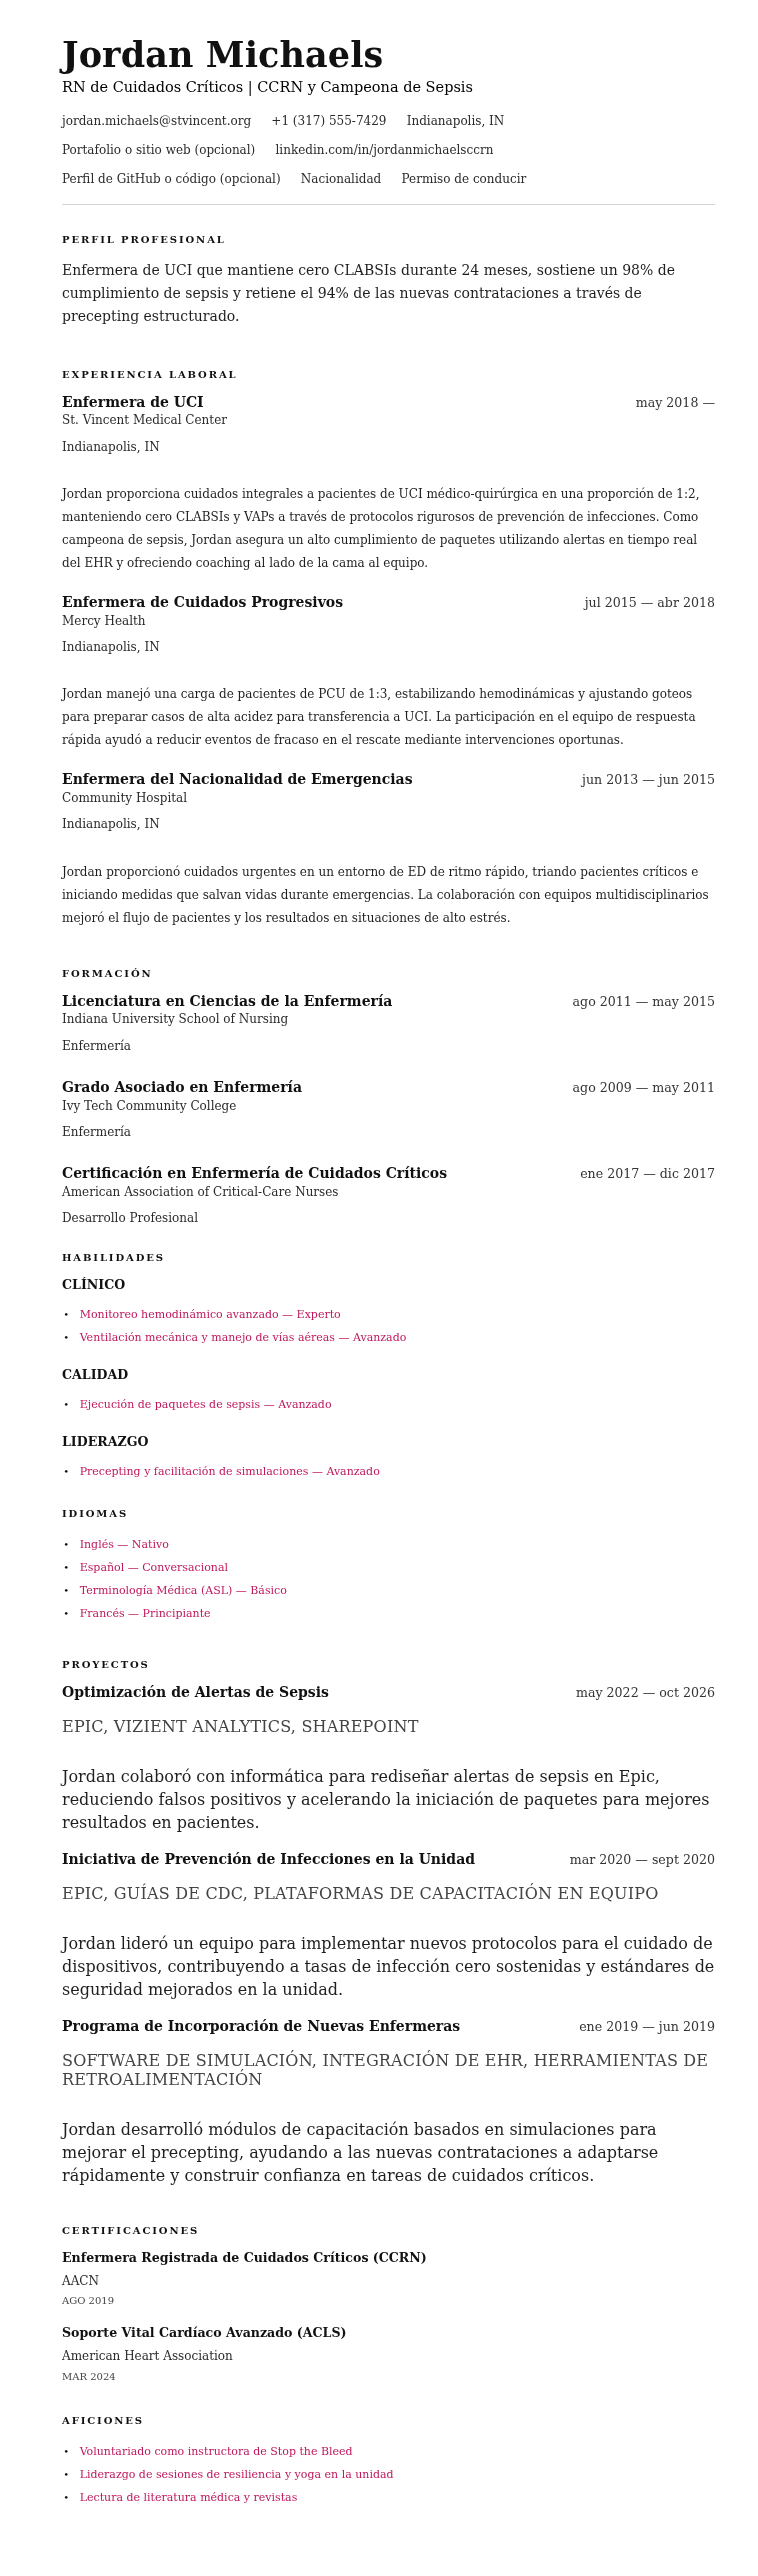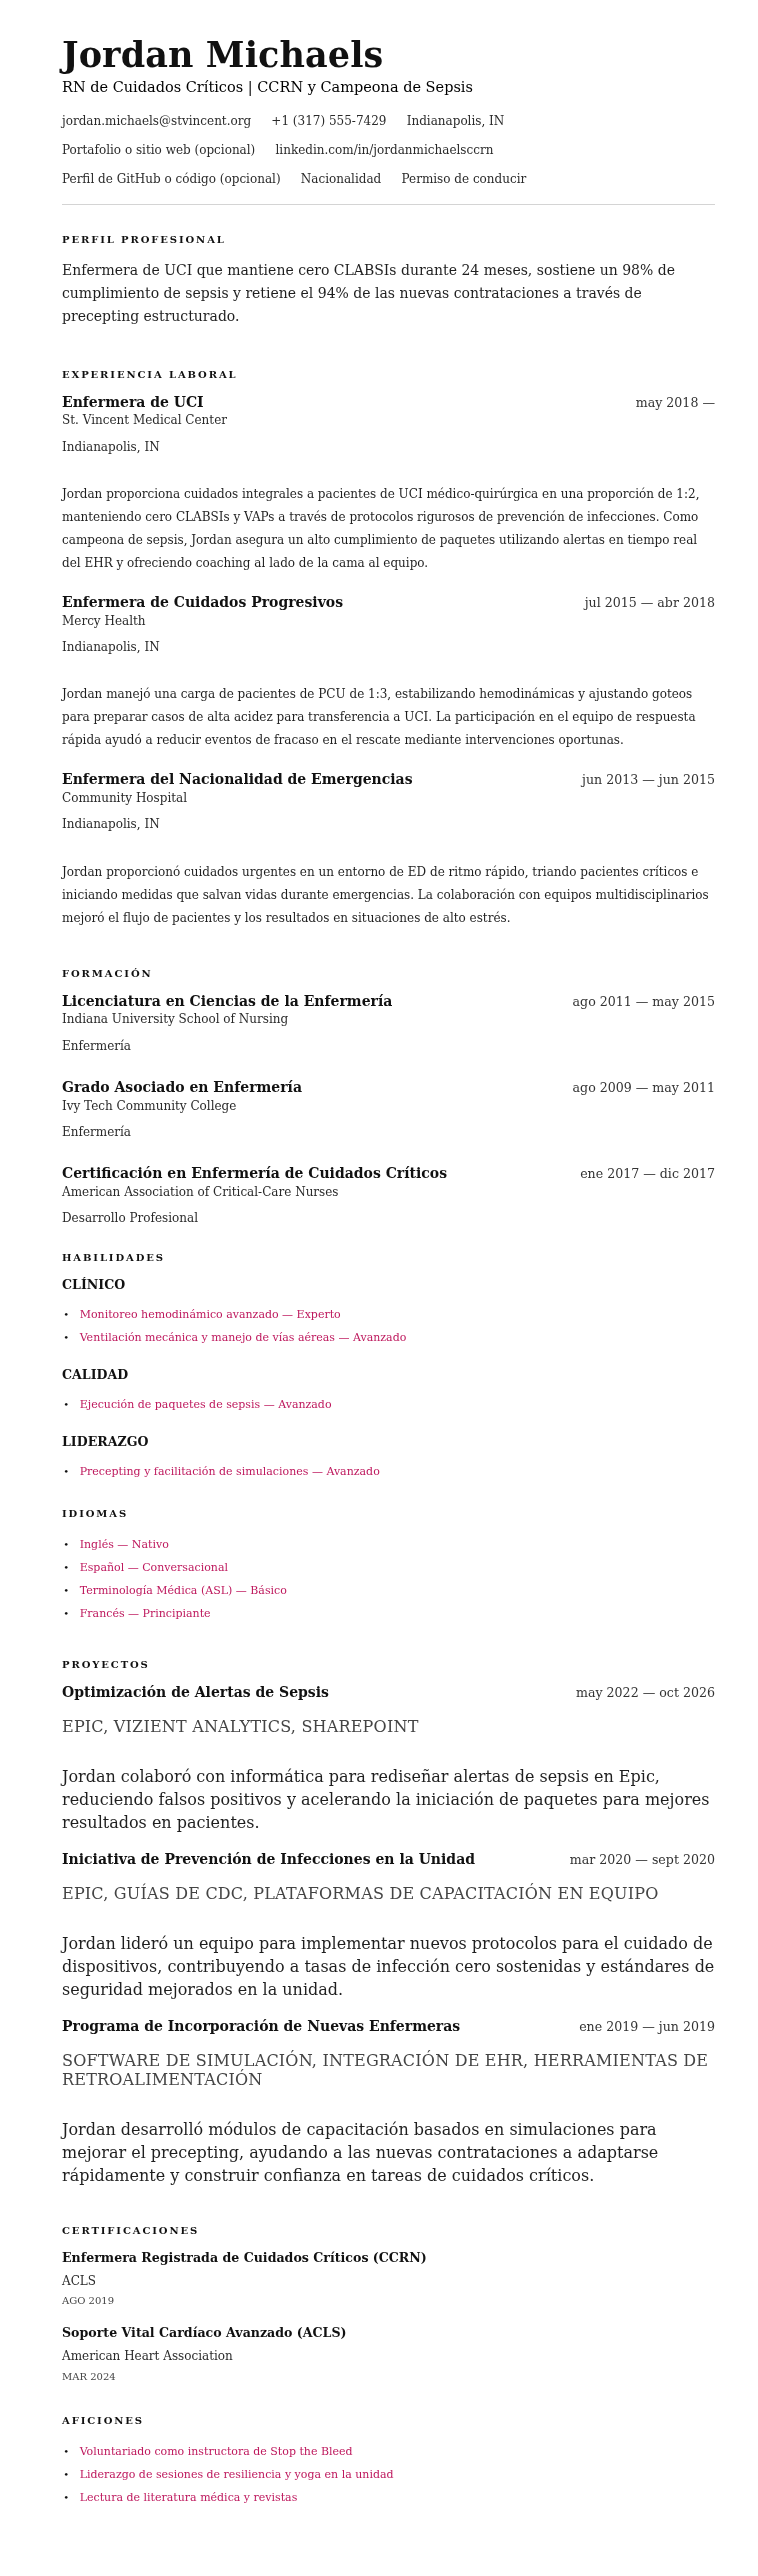--- a/index.html
+++ b/index.html
@@ -198,21 +198,21 @@
       <div class="proj-tech">Software de Simulación, Integración de EHR, Herramientas de Retroalimentación</div>
       <div class="proj-desc">Jordan desarrolló módulos de capacitación basados en simulaciones para mejorar el precepting, ayudando a las nuevas contrataciones a adaptarse rápidamente y construir confianza en tareas de cuidados críticos.</div>
     </div>
   </section>
 
   <section class="cert-section">
     <h2 class="section-title">Certificaciones</h2>
 
     <div class="cert-entry">
       <div class="cert-title">Enfermera Registrada de Cuidados Críticos (CCRN)</div>
-      <div class="cert-issuer">ACLS</div>
+      <div class="cert-issuer">AACN</div>
       <div class="cert-date">ago 2019</div>
     </div>
 
     <div class="cert-entry">
       <div class="cert-title">Soporte Vital Cardíaco Avanzado (ACLS)</div>
       <div class="cert-issuer">American Heart Association</div>
       <div class="cert-date">mar 2024</div>
     </div>
   </section>
 

